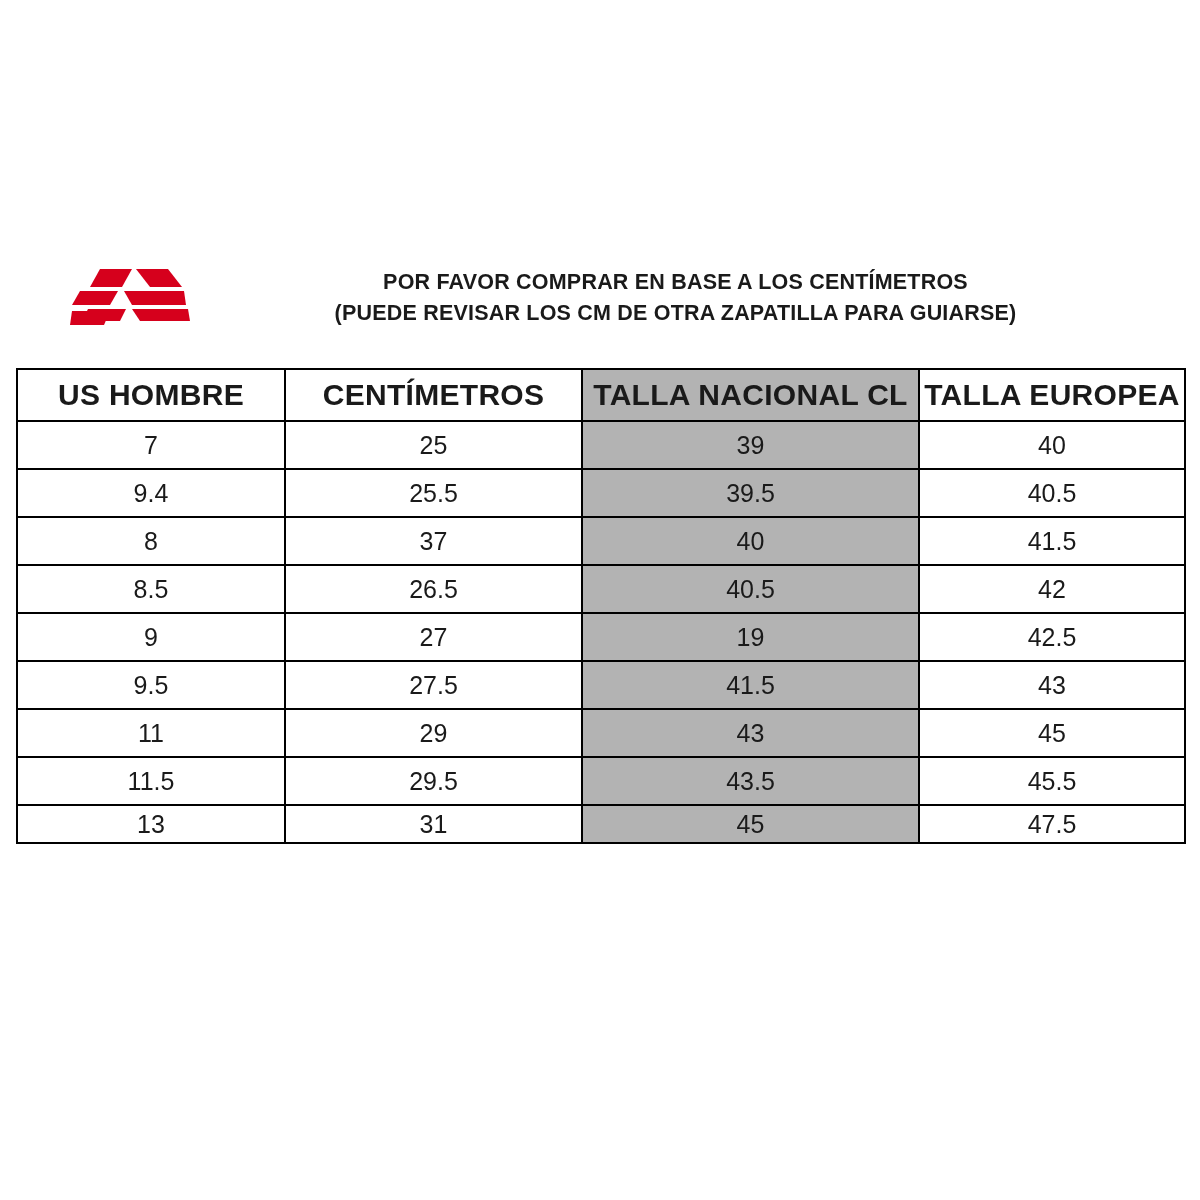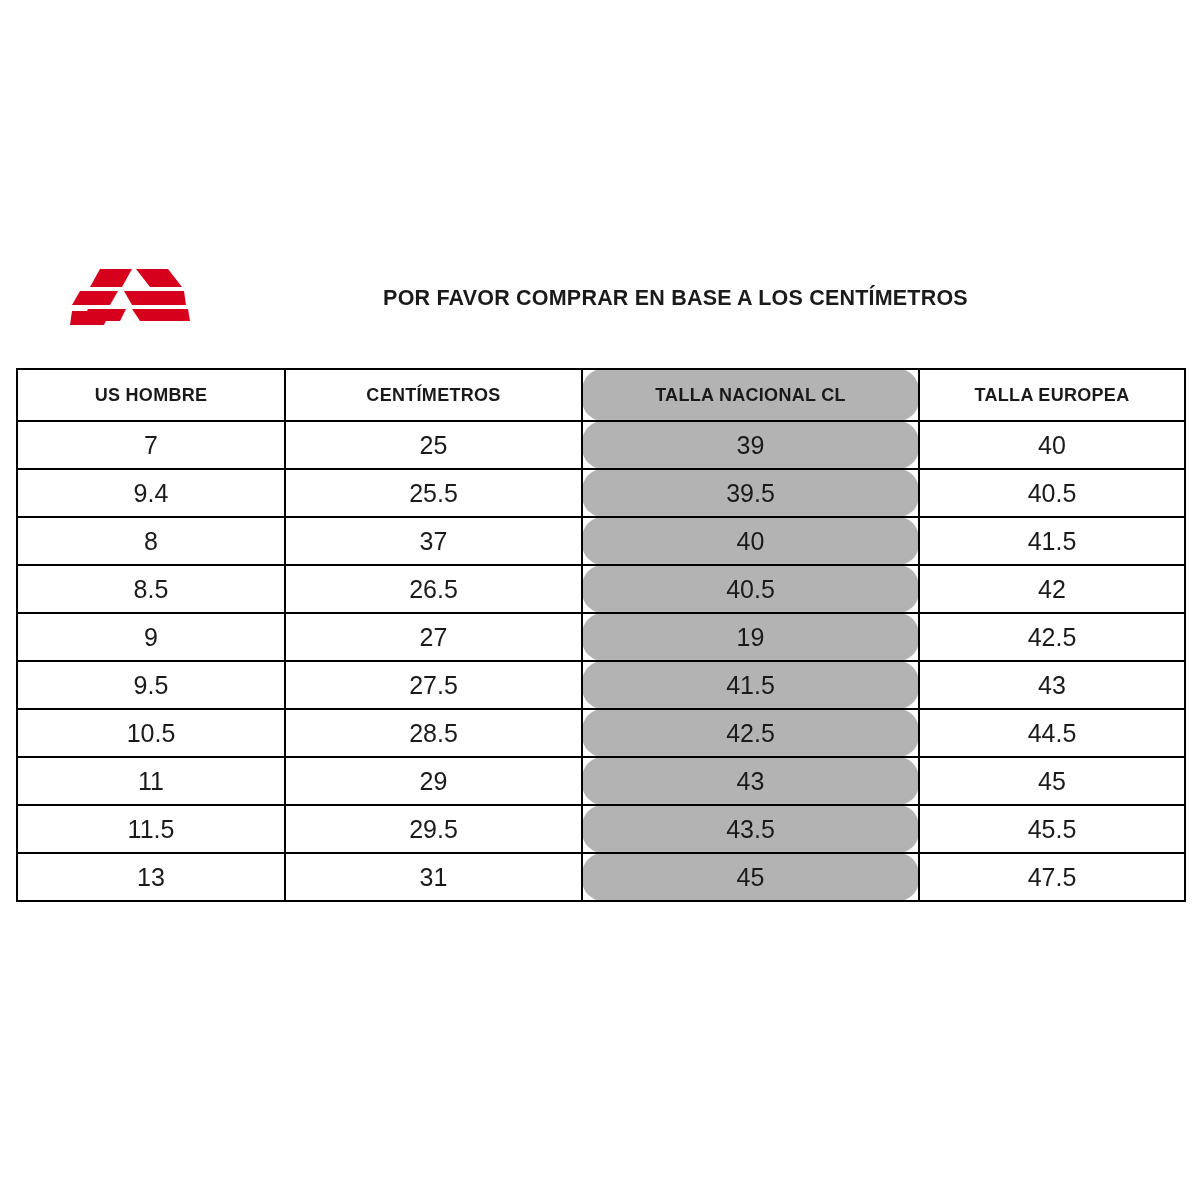--- a/index.html
+++ b/index.html
@@ -79,34 +79,33 @@
     text-align: center;
     vertical-align: middle;
     font-size: 25px;
     color: #1a1a1a;
     height: 48px;
     padding: 0 4px;
     box-sizing: border-box;
   }
   table.size-table thead th {
     font-weight: bold;
-    font-size: 18px;
+    font-size: 30px;
     letter-spacing: 0.3px;
     height: 52px;
   }
   table.size-table tbody td {
     font-weight: normal;
   }
   td.hl, th.hl {
     background: #b3b3b3;
-    border-radius: 21px;
   }
   
   table.size-table tbody tr:last-child td {
-    height: 48px;
+    height: 38px;
   }
 </style>
 </head>
 <body>
 
 <div class="page">
 
   <div class="header-row">
     <div class="logo-wrap">
       <svg class="nb-logo" viewBox="0 0 120 62" aria-hidden="true">
@@ -116,20 +115,21 @@
           <polygon points="10,24 48,24 40,38 2,38"></polygon>
           <polygon points="54,24 86,24 114,24 116,38 66,38 62,38"></polygon>
           <polygon points="18,42 56,42 50,54 12,54"></polygon>
           <polygon points="62,42 118,42 120,54 70,54"></polygon>
           <polygon points="2,44 40,44 34,58 0,58"></polygon>
         </g>
       </svg>
     </div>
     <div class="title-wrap">
       <div class="title-line">POR FAVOR COMPRAR EN BASE A LOS CENTÍMETROS</div>
+      <div class="title-line">(PUEDE REVISAR LOS CM DE OTRA ZAPATILLA PARA GUIARSE)</div>
     </div>
   </div>
 
   <div class="table-wrap">
     <table class="size-table">
       <colgroup>
         <col class="c1">
           <col class="c2">
           <col class="c3">
           <col class="c4">
@@ -173,26 +173,20 @@
           <td class="hl">19</td>
           <td>42.5</td>
         </tr>
         <tr>
           <td>9.5</td>
           <td>27.5</td>
           <td class="hl">41.5</td>
           <td>43</td>
         </tr>
         <tr>
-          <td>10.5</td>
-          <td>28.5</td>
-          <td class="hl">42.5</td>
-          <td>44.5</td>
-        </tr>
-        <tr>
           <td>11</td>
           <td>29</td>
           <td class="hl">43</td>
           <td>45</td>
         </tr>
         <tr>
           <td>11.5</td>
           <td>29.5</td>
           <td class="hl">43.5</td>
           <td>45.5</td>

